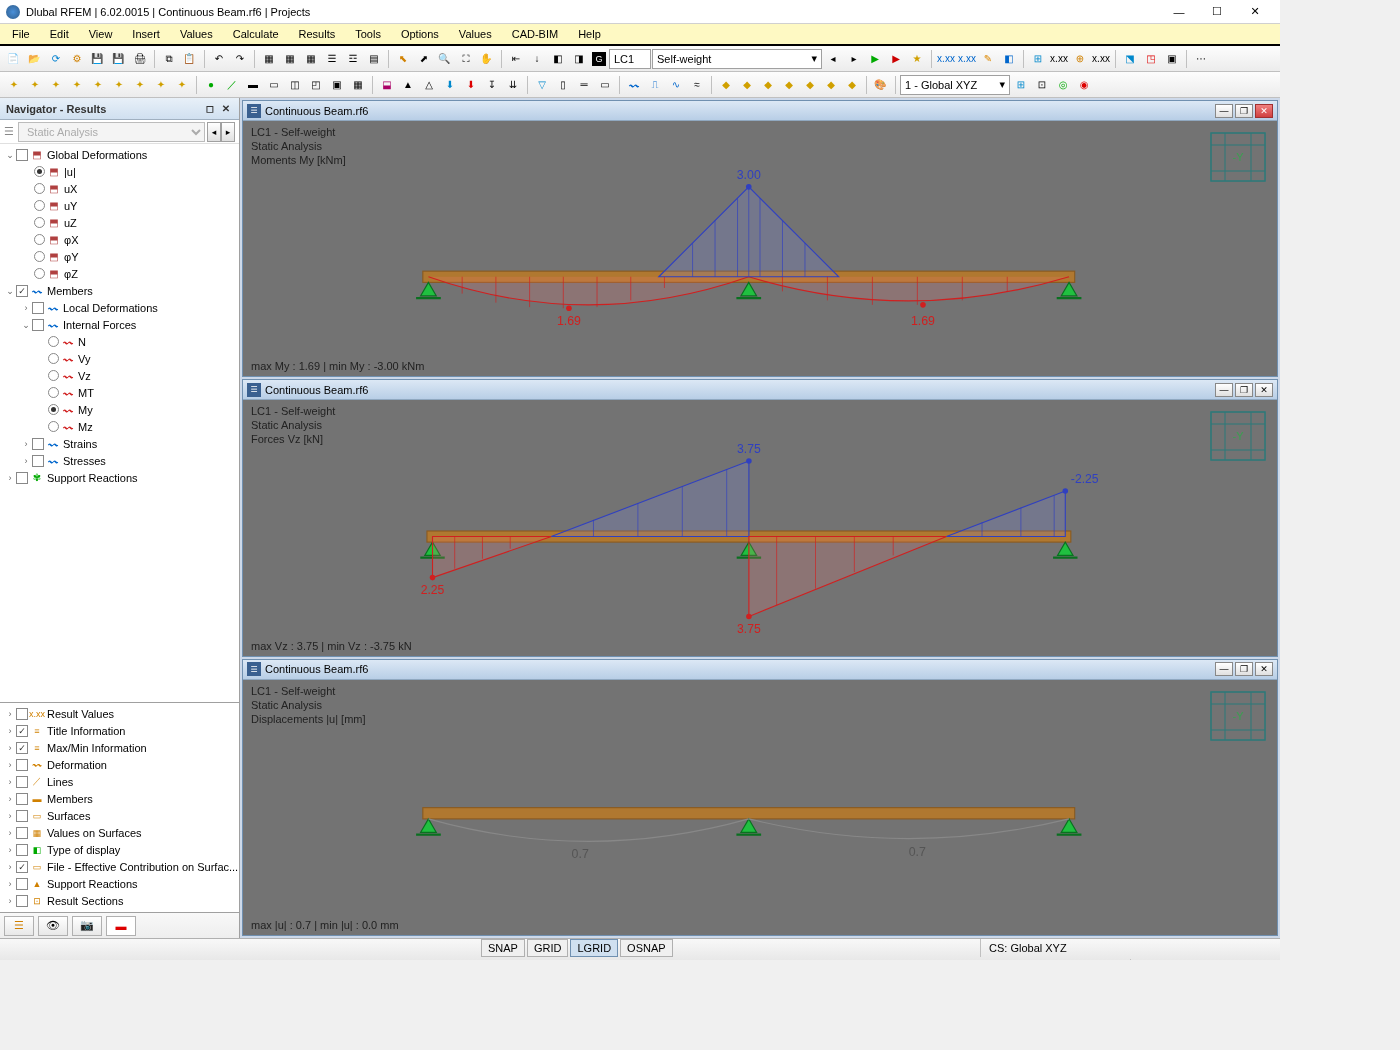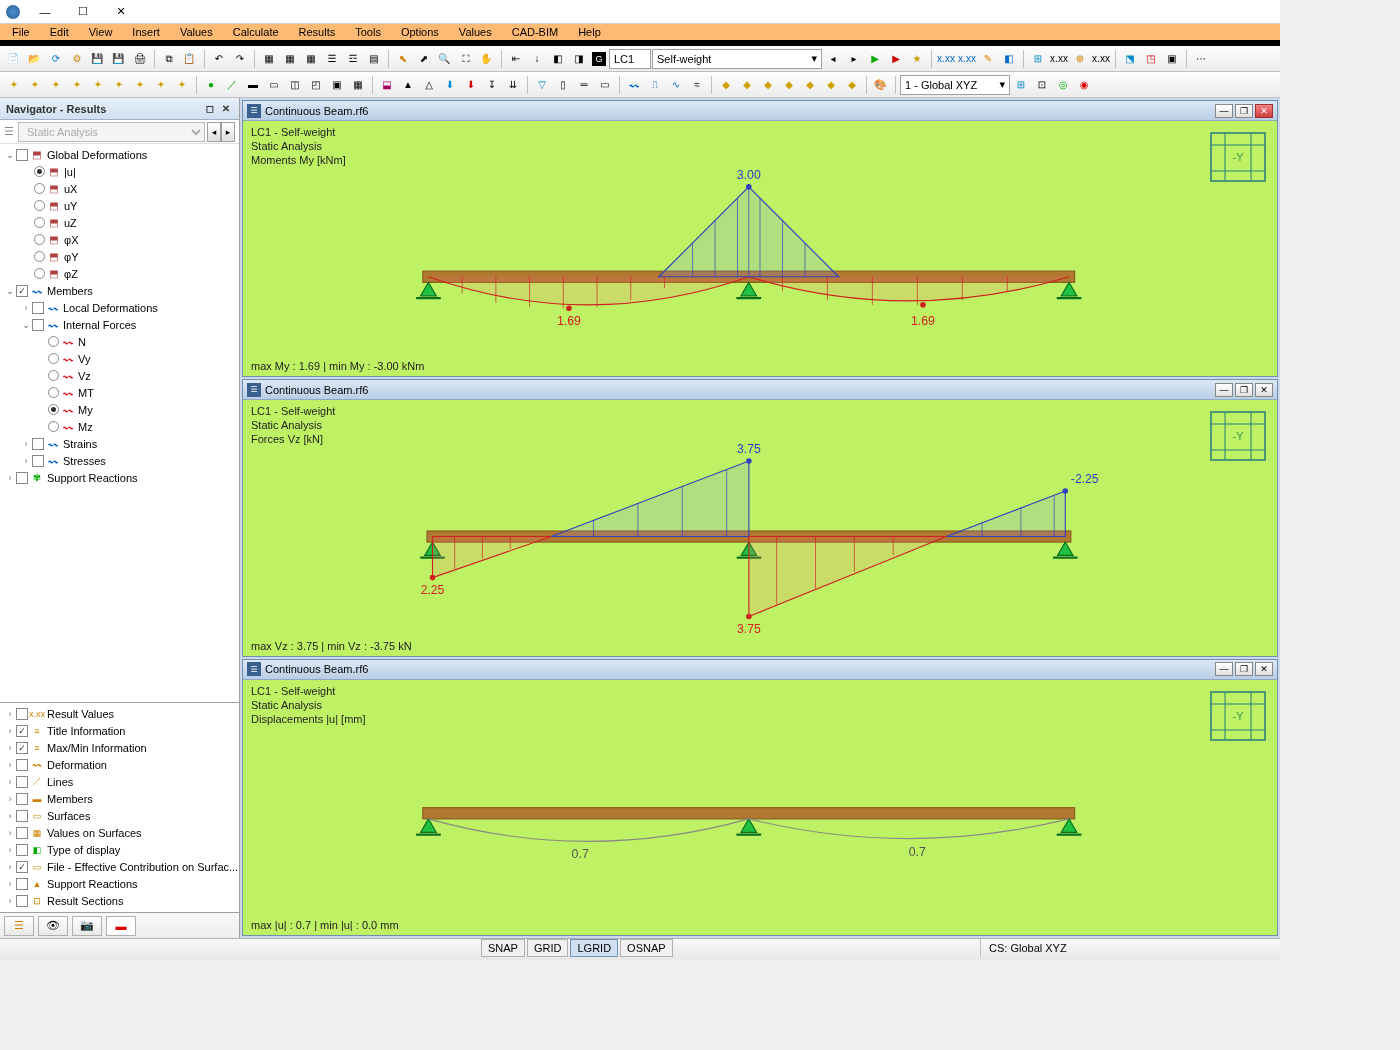--- a/index.html
+++ b/index.html
@@ -2,21 +2,21 @@
 <html><head>
 <meta charset="utf-8">
 <style>
 * { box-sizing: border-box; margin: 0; padding: 0; font-family: "Segoe UI", Tahoma, sans-serif; font-size: 11px; }
 body { background: #f0f0f0; width: 1280px; height: 960px; overflow: hidden; position: relative; display: flex; flex-direction: column; }
 .titlebar { height: 24px; background: #fff; display: flex; align-items: center; padding: 0 6px; border-bottom: 1px solid #d0d0d0; }
 .titlebar .app-icon { width: 14px; height: 14px; background: radial-gradient(circle,#4a90d9,#2e5c8a); border-radius: 50%; margin-right: 6px; }
 .titlebar .title { flex: 1; }
 .winbtns { display: flex; gap: 0; }
 .winbtn { width: 38px; height: 22px; display: flex; align-items: center; justify-content: center; cursor: pointer; }
-.menubar { height: 22px; background: #fdba74; display: flex; align-items: center; padding: 0 2px; border-bottom: 6px solid #000000; gap: 0; }
+.menubar { height: 22px; background: #fef9c3; display: flex; align-items: center; padding: 0 2px; border-bottom: 2px solid #000000; gap: 0; }
 .menubar .mi { padding: 2px 10px; cursor: pointer; }
 .toolbar { height: 26px; background: linear-gradient(#fdfdfd,#ececec); display: flex; align-items: center; padding: 0 4px; border-bottom: 1px solid #c0c0c0; gap: 1px; }
 .tbtn { width: 20px; height: 20px; display: flex; align-items: center; justify-content: center; border: 1px solid transparent; border-radius: 2px; cursor: pointer; font-size:10px;}
 .tsep { width: 1px; height: 18px; background: #c0c0c0; margin: 0 3px; }
 .tcombo { height: 20px; border: 1px solid #a0a0a0; background: #fff; padding: 0 4px; display: flex; align-items: center; font-size: 11px; }
 .mainarea { flex: 1; display: flex; min-height: 0; }
 .navigator { width: 240px; background: #fff; border-right: 1px solid #a0a0a0; display: flex; flex-direction: column; }
 .nav-title { height: 22px; background: linear-gradient(#e8f0f8,#d0e0f0); border-bottom: 1px solid #a0b0c0; display: flex; align-items: center; padding: 0 6px; font-weight: 600; color: #333; }
 .nav-title .spacer { flex:1; }
 .nav-title .pb { width:14px;height:14px;display:flex;align-items:center;justify-content:center;cursor:pointer;margin-left:2px;font-size:10px;}
@@ -35,36 +35,37 @@
 .bottom-tree{height:210px;border-top:1px solid #a0a0a0;overflow:auto;padding:2px 0;}
 .bottom-tabs{height:26px;border-top:1px solid #a0a0a0;display:flex;align-items:center;padding:2px 4px;gap:4px;background:linear-gradient(#f8f8f8,#eee);}
 .btab{width:30px;height:20px;border:1px solid #b0b0b0;background:linear-gradient(#fff,#e8e8e8);display:flex;align-items:center;justify-content:center;cursor:pointer;font-size:11px;}
 .views{flex:1;display:flex;flex-direction:column;gap:2px;padding:2px;background:#cdd9ea;min-height:0;}
 .view{flex:1;background:#fff;border:1px solid #7090b0;display:flex;flex-direction:column;min-height:0;}
 .view-title{height:20px;background:linear-gradient(#dce8f5,#b8cee6);border-bottom:1px solid #90a8c0;display:flex;align-items:center;padding:0 4px;font-size:11px;}
 .view-title .vicon{width:14px;height:14px;background:#3a6090;margin-right:4px;display:flex;align-items:center;justify-content:center;color:#fff;font-size:8px;}
 .view-title .spacer{flex:1;}
 .view-title .vb{width:18px;height:14px;border:1px solid #888;background:linear-gradient(#fff,#e0e0e0);margin-left:2px;display:flex;align-items:center;justify-content:center;font-size:9px;cursor:pointer;}
 .view-title .vb.close{background:linear-gradient(#f08080,#d04040);color:#fff;border-color:#a03030;}
-.canvas{flex:1;position:relative;background:#bef264;overflow:hidden;}
+.canvas{flex:1;position:relative;background:#737373;overflow:hidden;}
 .info-block{position:absolute;left:8px;top:4px;line-height:14px;font-size:11px;color:#222;}
 .minmax{position:absolute;left:8px;bottom:4px;font-size:11px;color:#222;text-align:right;}
 .cs-widget{position:absolute;right:10px;top:10px;width:58px;height:52px;}
 .cs-widget svg{width:100%;height:100%;}
 .statusbar{height:22px;background:linear-gradient(#f8f8f8,#e8e8e8);border-top:1px solid #b0b0b0;display:flex;font-size:11px;}
 .statusbar .cell{padding:0 8px;height:18px;display:flex;align-items:center;}
 .statusbar .togg{border:1px solid #b0b0b0;margin:0 1px;padding:0 6px;background:#f0f0f0;cursor:pointer;}
 .statusbar .togg.pressed{background:#d0e0f0;border-color:#7090b0;}
 svg text{font-family:"Segoe UI",sans-serif;}
 </style>
 </head>
 <body>
 
 <div class="titlebar">
   <div class="app-icon"></div>
+  <div class="title">Dlubal RFEM | 6.02.0015 | Continuous Beam.rf6 | Projects</div>
   <div class="winbtns">
     <div class="winbtn">—</div>
     <div class="winbtn">☐</div>
     <div class="winbtn close">✕</div>
   </div>
 </div>
 
 <div class="menubar">
   <div class="mi">File</div>
   <div class="mi">Edit</div>

